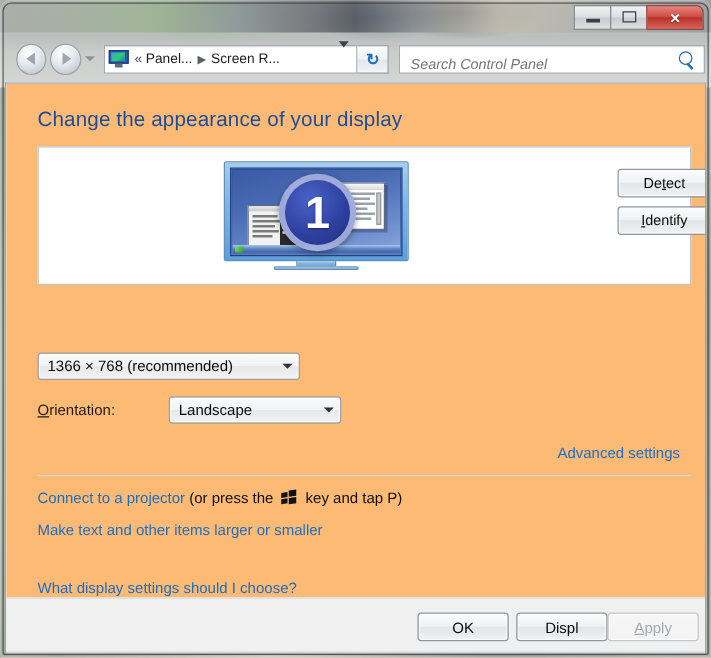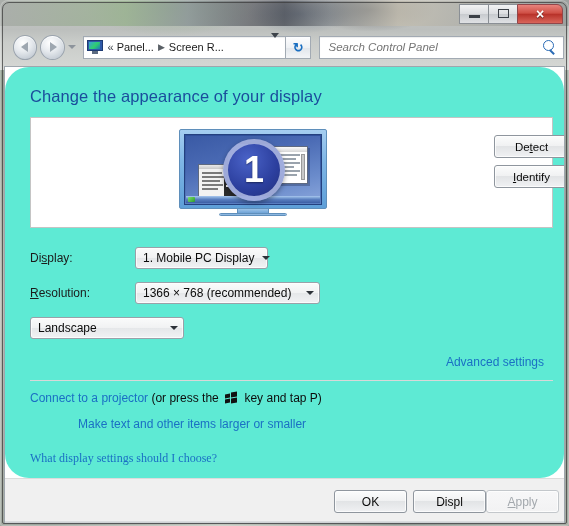--- a/index.html
+++ b/index.html
@@ -137,21 +137,21 @@
     width:26px;height:23px;margin-left:0px;
     border:1px solid #a2aab3; border-left:none;
     background:linear-gradient(180deg,#fdfdfe 0%, #eef1f4 50%, #e2e6eb 51%, #f3f5f7 100%);
     display:flex;align-items:center;justify-content:center;
   }
   .refresh-glyph { color:#1b6fc1; font-size:13px; font-weight:bold; line-height:1;}
 
   .searchbox {
     margin-left:8px; height:23px; width:251px;
     background:#fff; border:1px solid #a2aab3;
-    display:flex; align-items:center;
+    display:flex; align-items:flex-end;
     box-shadow: inset 0 1px 1px rgba(0,0,0,.07);
   }
   .searchbox input {
     border:none; outline:none; flex:1;
     font-family:"Liberation Sans", sans-serif;
     font-size:11.5px; font-style:italic; color:#6b7076;
     padding-left:8px; background:transparent;
   }
   .search-mag {
     width:20px;height:20px;margin-right:4px;position:relative;flex:0 0 auto;
@@ -166,21 +166,21 @@
   }
 
   
   .client {
     position:absolute; left:4px; top:66px; width:561px; height:456px;
     background:#ffffff;
     border:1px solid #9fa6ad;
     border-bottom:none;
     overflow:hidden;
   }
-  .content { position:absolute; left:0; top:0; right:0; bottom:44px; background:#5eead4;border-radius:24px; }
+  .content { position:absolute; left:0; top:0; right:0; bottom:44px; background:#fdba74; }
 
   .page-title {
     position:absolute; left:25px; top:20px;
     font-size:16.5px; color:#1a4d9c; font-weight:normal;
     letter-spacing:.1px;
   }
 
   
   .preview-panel {
     position:absolute; left:25px; top:50px; width:523px; height:111px;
@@ -286,39 +286,39 @@
     font-size:12px; color:#0b0b0b;
     padding-left:7px; padding-right:5px;
     box-shadow: inset 0 0 0 1px rgba(255,255,255,.7);
   }
   .combo .cv { flex:1; white-space:nowrap; }
   .combo .caret-sm { border-top-color:#2d3238; margin-left:8px; }
   .row-display    { top:180px; }
   .row-resolution { top:215px; }
   .row-orient     { top:250px; }
   .combo-display    { width:133px; }
-  .combo-resolution { width:185px; }
-  .combo-orient     { width:154px; }
+  .combo-resolution { width:210px; }
+  .combo-orient     { width:138px; }
 
   .advanced {
     position:absolute; right:20px; top:288px;
     font-size:12px; color:#1a6fc4; cursor:pointer;
   }
   .hr {
     position:absolute; left:25px; top:313px; width:523px; height:1px;
     background:#d8d8d8;
   }
   .link {
     position:absolute; left:25px; font-size:12px; color:#1a6fc4; cursor:pointer;
     white-space:nowrap;
   }
   .link .plain { color:#0c0c0c; }
   .link-projector { top:324px;text-align:center; }
-  .link-text      { top:350px;margin-left:48px; }
-  .link-choose    { top:384px;font-family:Liberation Serif, serif; }
+  .link-text      { top:350px; }
+  .link-choose    { top:396px; }
 
   .winlogo {
     display:inline-block; width:13px; height:11px; position:relative;
     vertical-align:-1px; margin:0 3px;
   }
   .winlogo i {
     position:absolute; background:#111; display:block;
   }
   .winlogo i:nth-child(1){left:0;  top:1.5px; width:5px;height:4px; transform:skewY(-9deg);}
   .winlogo i:nth-child(2){left:6px;top:0px;   width:6px;height:4.5px;transform:skewY(-9deg);}
@@ -454,37 +454,30 @@
         </div>
 
         <div class="btn btn-identify">
           <span><u>I</u>dentify</span>
         </div>
         <div class="btn btn-detect">
           <span>De<u>t</u>ect</span>
         </div>
       </div>
 
-      <div class="row row-display">
-        <span class="row-label">Di<u>s</u>play:</span>
-        <div class="combo combo-display">
-          <span class="cv">1. Mobile PC Display</span>
-          <span class="caret-sm"></span>
-        </div>
-      </div>
 
       <div class="row row-resolution">
-        <span class="row-label"><u>R</u>esolution:</span>
         <div class="combo combo-resolution">
           <span class="cv">1366 × 768 (recommended)</span>
           <span class="caret-sm"></span>
         </div>
       </div>
 
       <div class="row row-orient">
+        <span class="row-label"><u>O</u>rientation:</span>
         <div class="combo combo-orient">
           <span class="cv">Landscape</span>
           <span class="caret-sm"></span>
         </div>
       </div>
 
       <div class="advanced">Advanced settings</div>
 
       <div class="hr"></div>
 

